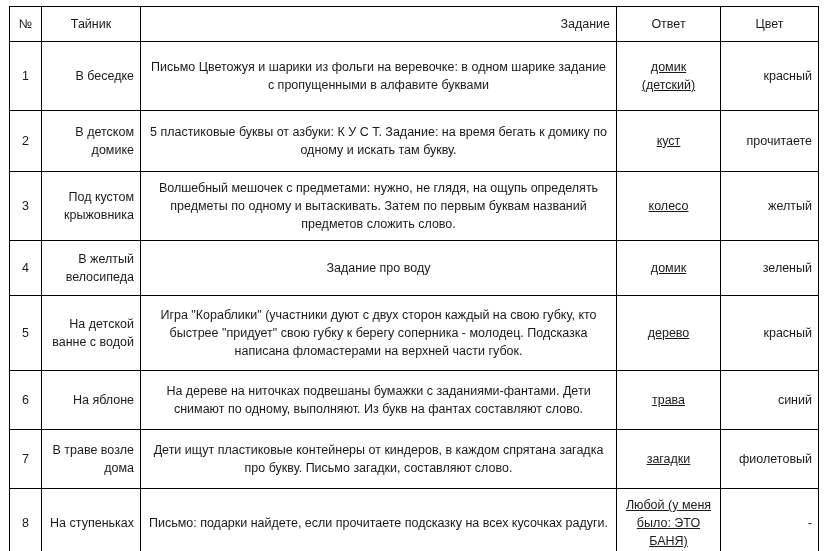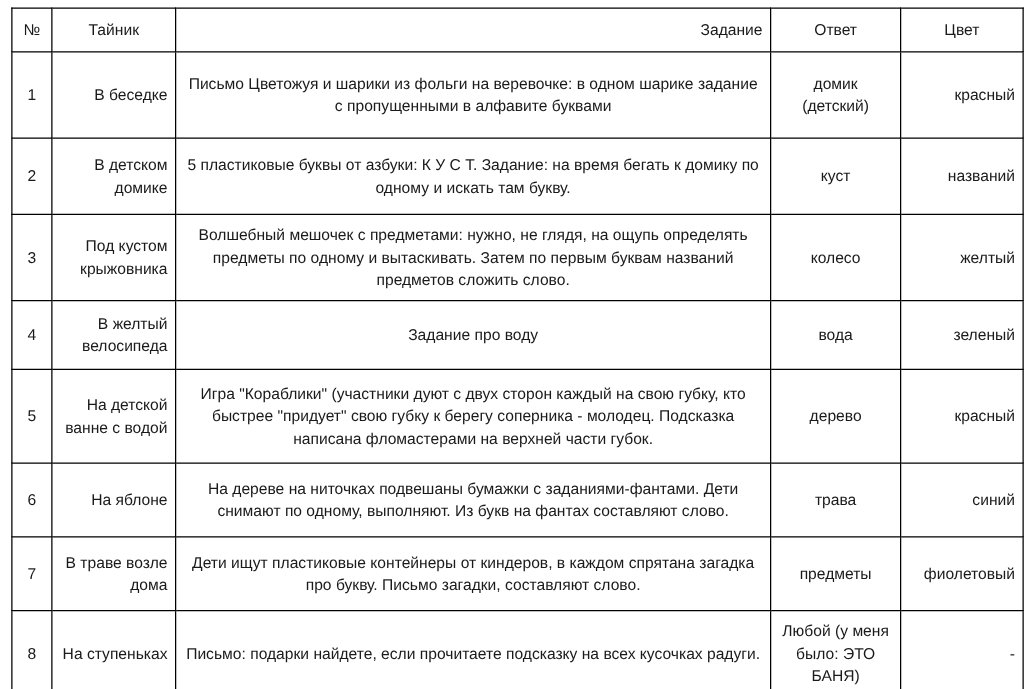--- a/index.html
+++ b/index.html
@@ -65,20 +65,21 @@
   td.cell-spot {
     text-align: right;
   }
   td.cell-task {
     text-align: center;
     padding-left: 7px;
     padding-right: 8px;
   }
   td.cell-ans {
     text-align: center;
+    text-decoration: underline;
   }
   td.cell-color {
     text-align: right;
   }
   tr.r1 td { height: 62px; }
   tr.r2 td { height: 54px; }
   tr.r3 td { height: 62px; }
   tr.r4 td { height: 48px; }
   tr.r5 td { height: 68px; }
   tr.r6 td { height: 52px; }
@@ -115,36 +116,36 @@
         <td class="cell-task">Письмо Цветожуя и шарики из фольги на веревочке: в одном шарике задание с пропущенными в алфавите буквами</td>
         <td class="cell-ans">домик (детский)</td>
         <td class="cell-color">красный</td>
       </tr>
 
       <tr class="r2">
         <td class="cell-num">2</td>
         <td class="cell-spot">В детском домике</td>
         <td class="cell-task">5 пластиковые буквы от азбуки: К У С Т. Задание: на время бегать к домику по одному и искать там букву.</td>
         <td class="cell-ans">куст</td>
-        <td class="cell-color">названий</td>
+        <td class="cell-color">прочитаете</td>
       </tr>
 
       <tr class="r3">
         <td class="cell-num">3</td>
         <td class="cell-spot">Под кустом крыжовника</td>
         <td class="cell-task">Волшебный мешочек с предметами: нужно, не глядя, на ощупь определять предметы по одному и вытаскивать. Затем по первым буквам названий предметов сложить слово.</td>
         <td class="cell-ans">колесо</td>
         <td class="cell-color">желтый</td>
       </tr>
 
       <tr class="r4">
         <td class="cell-num">4</td>
         <td class="cell-spot">В желтый велосипеда</td>
         <td class="cell-task">Задание про воду</td>
-        <td class="cell-ans">вода</td>
+        <td class="cell-ans">домик</td>
         <td class="cell-color">зеленый</td>
       </tr>
 
       <tr class="r5">
         <td class="cell-num">5</td>
         <td class="cell-spot">На детской ванне с водой</td>
         <td class="cell-task">Игра "Кораблики" (участники дуют с двух сторон каждый на свою губку, кто быстрее "придует" свою губку к берегу соперника - молодец. Подсказка написана фломастерами на верхней части губок.</td>
         <td class="cell-ans">дерево</td>
         <td class="cell-color">красный</td>
       </tr>
@@ -154,21 +155,21 @@
         <td class="cell-spot">На яблоне</td>
         <td class="cell-task">На дереве на ниточках подвешаны бумажки с заданиями-фантами. Дети снимают по одному, выполняют. Из букв на фантах составляют слово.</td>
         <td class="cell-ans">трава</td>
         <td class="cell-color">синий</td>
       </tr>
 
       <tr class="r7">
         <td class="cell-num">7</td>
         <td class="cell-spot">В траве возле дома</td>
         <td class="cell-task">Дети ищут пластиковые контейнеры от киндеров, в каждом спрятана загадка про букву. Письмо загадки, составляют слово.</td>
-        <td class="cell-ans">предметы</td>
+        <td class="cell-ans">загадки</td>
         <td class="cell-color">фиолетовый</td>
       </tr>
 
       <tr class="r8">
         <td class="cell-num">8</td>
         <td class="cell-spot">На ступеньках</td>
         <td class="cell-task">Письмо: подарки найдете, если прочитаете подсказку на всех кусочках радуги.</td>
         <td class="cell-ans">Любой (у меня было: ЭТО БАНЯ)</td>
         <td class="cell-color">-</td>
       </tr>

